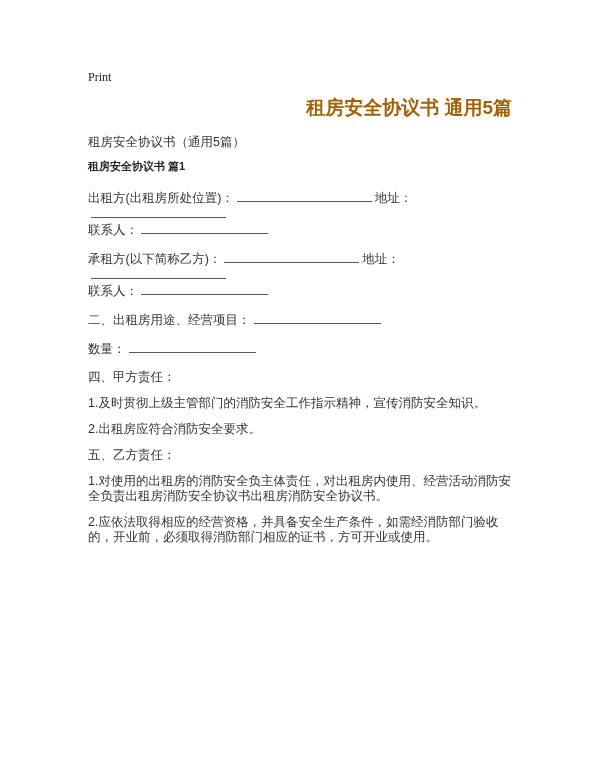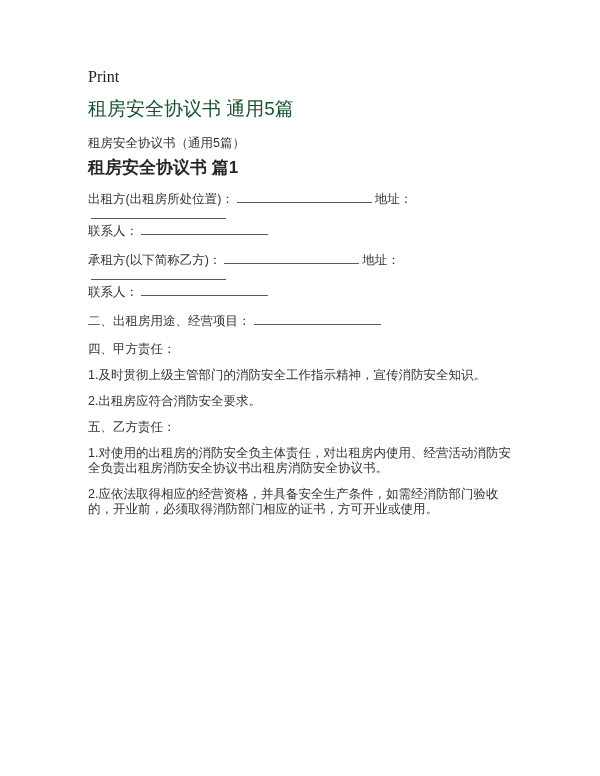--- a/index.html
+++ b/index.html
@@ -15,40 +15,40 @@
     box-sizing: border-box;
     padding: 70px 88px 0 88px;
     font-family: "Liberation Sans", "DejaVu Sans", sans-serif;
     font-size: 12.5px;
     line-height: 15px;
     color: #333333;
     overflow: hidden;
   }
   .print-link {
     font-family: "Liberation Serif", "DejaVu Serif", serif;
-    font-size: 16px;
+    font-size: 12px;
     line-height: 14px;
     color: #222222;
     margin: 0;
     display: inline-block;
     cursor: pointer;
   }
   h1.doc-title {
     font-size: 19px;
     line-height: 22px;
-    font-weight: normal;
-    text-align: left;
-    color: #14532d;
+    font-weight: bold;
+    text-align: right;
+    color: #a16207;
     margin: 12px 0 0 0;
   }
   p.subtitle {
     margin: 16px 0 0 0;
   }
   h2.article-heading {
-    font-size: 17px;
+    font-size: 11px;
     line-height: 15px;
     font-weight: bold;
     color: #262626;
     margin: 9px 0 0 0;
   }
   p.block {
     margin: 13px 0 0 0;
   }
   p.block.tight {
     margin-top: 11px;
@@ -88,20 +88,23 @@
     <span>承租方(以下简称乙方)：</span><span class="blank b135 gap-sm"></span><span>地址：</span><span class="blank b135 gap-sm"></span><br>
     <span>联系人：</span><span class="blank b127 gap-sm"></span>
   </p>
 
 
   <p class="block">
     <span>二、出租房用途、经营项目：</span><span class="blank b127 gap-sm"></span>
   </p>
 
 
+  <p class="block">
+    <span>数量：</span><span class="blank b127 gap-sm"></span>
+  </p>
 
   <p class="block">四、甲方责任：</p>
 
   <p class="block tight">1.及时贯彻上级主管部门的消防安全工作指示精神，宣传消防安全知识。</p>
 
   <p class="block tight">2.出租房应符合消防安全要求。</p>
 
 
   <p class="block tight">五、乙方责任：</p>
 

